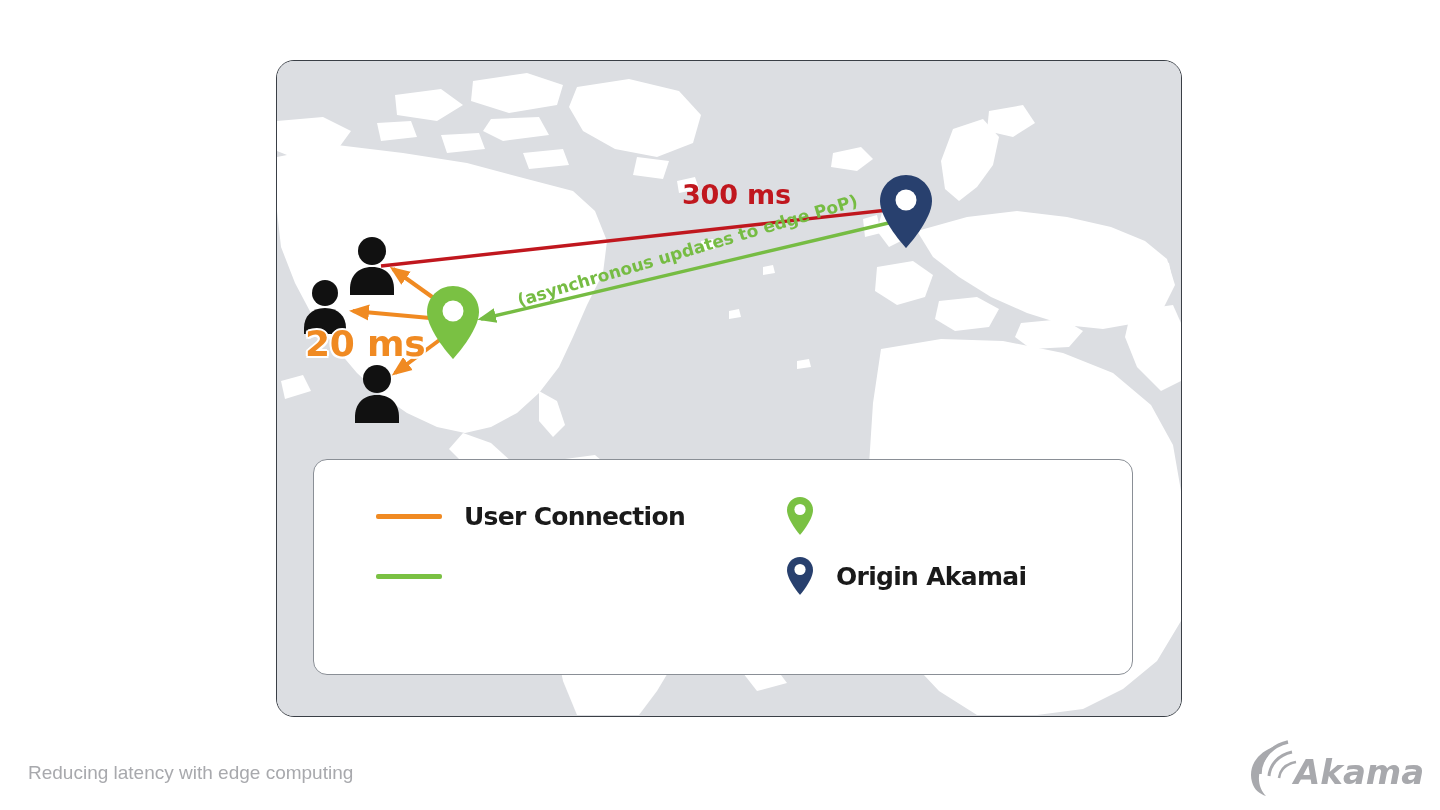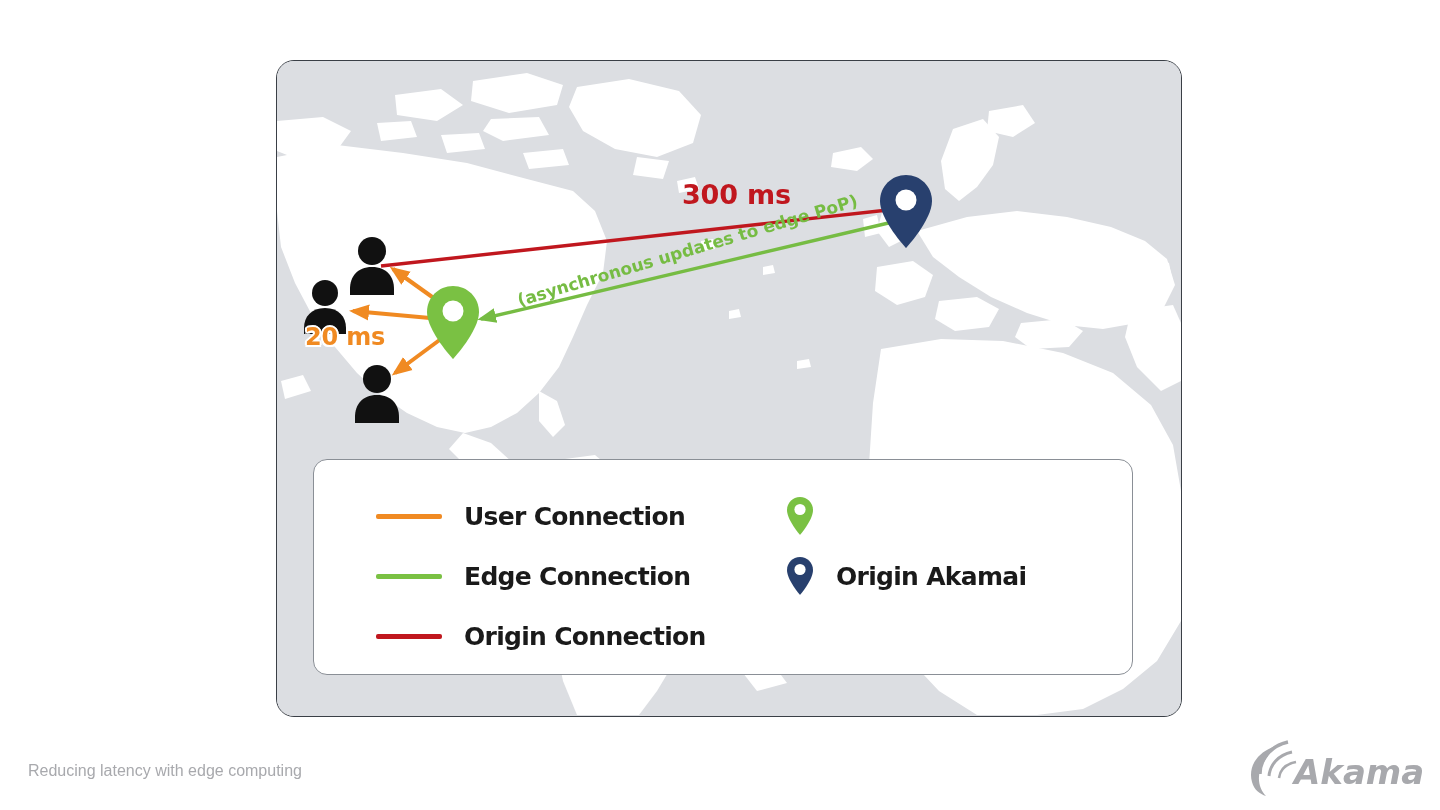--- a/index.html
+++ b/index.html
@@ -54,21 +54,21 @@
   #label-300ms {
     left: 405px;
     top: 118px;
     font-size: 27px;
     color: #c0171e;
     letter-spacing: -0.2px;
   }
   #label-20ms {
     left: 28px;
     top: 262px;
-    font-size: 24px;
+    font-size: 36px;
     color: #f08a22;
     letter-spacing: -0.2px;
     text-shadow:
        2px 0 0 #fff, -2px 0 0 #fff, 0 2px 0 #fff, 0 -2px 0 #fff,
        1.5px 1.5px 0 #fff, -1.5px 1.5px 0 #fff, 1.5px -1.5px 0 #fff, -1.5px -1.5px 0 #fff;
   }
   #label-async {
     left: 238px;
     top: 230px;
     font-size: 17px;
@@ -127,21 +127,21 @@
     letter-spacing: -0.7px;
     white-space: nowrap;
   }
 
   
   #caption {
     position: absolute;
     left: 28px;
     top: 762px;
     font-family: "Liberation Sans", sans-serif;
-    font-size: 16px;
+    font-size: 19px;
     color: #a8a9ad;
   }
   #akamai-logo {
     position: absolute;
     right: 18px;
     top: 738px;
     width: 180px;
     height: 62px;
   }
 </style>
@@ -274,27 +274,22 @@
 
     <div class="legend-col" id="legend-col-left">
 
       <div class="legend-row">
         <span class="legend-swatch" style="background:#f08a22"></span>
         <span class="legend-text">User Connection</span>
       </div>
 
       <div class="legend-row">
         <span class="legend-swatch" style="background:#7ac143"></span>
-        <span class="legend-text">Edge Connection</span>
       </div>
 
-      <div class="legend-row">
-        <span class="legend-swatch" style="background:#c0171e"></span>
-        <span class="legend-text">Origin Connection</span>
-      </div>
     </div>
 
     <div class="legend-col" id="legend-col-right">
 
 
       <div class="legend-row">
         <span class="legend-icon">
           <svg width="30" height="40" viewBox="0 0 30 40">
             <path d="M15,1 C7.8,1 2,6.8 2,14 c0,10 13,25 13,25 s13,-15 13,-25
                      C28,6.8 22.2,1 15,1 z" fill="#7ac143"></path>

